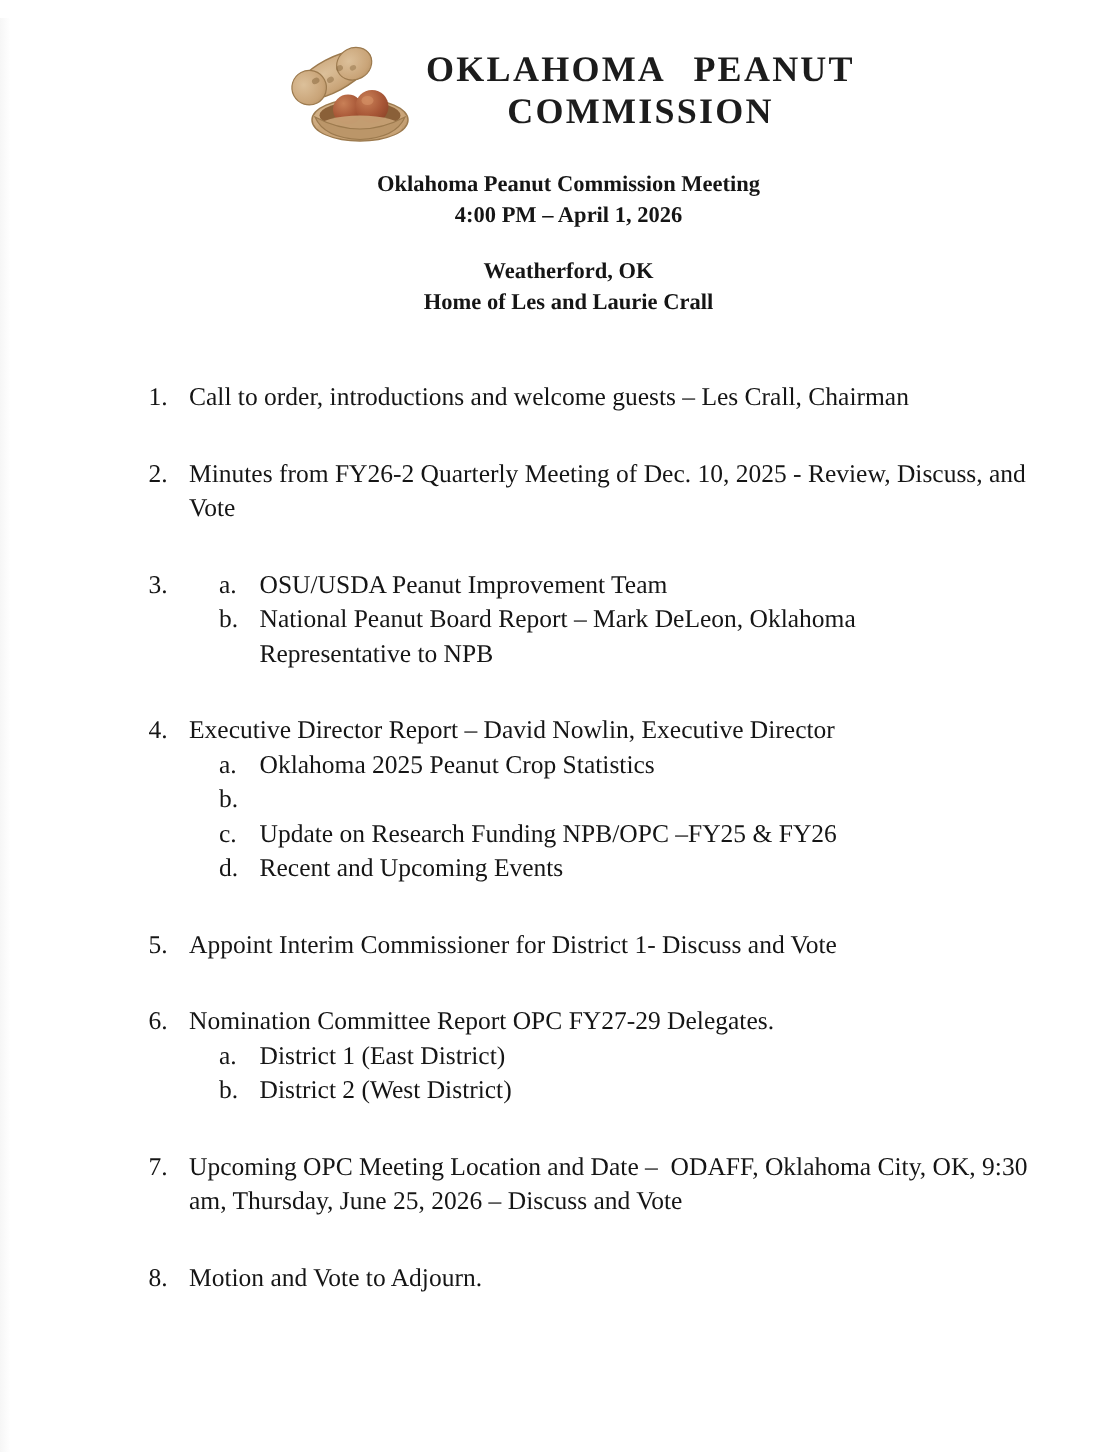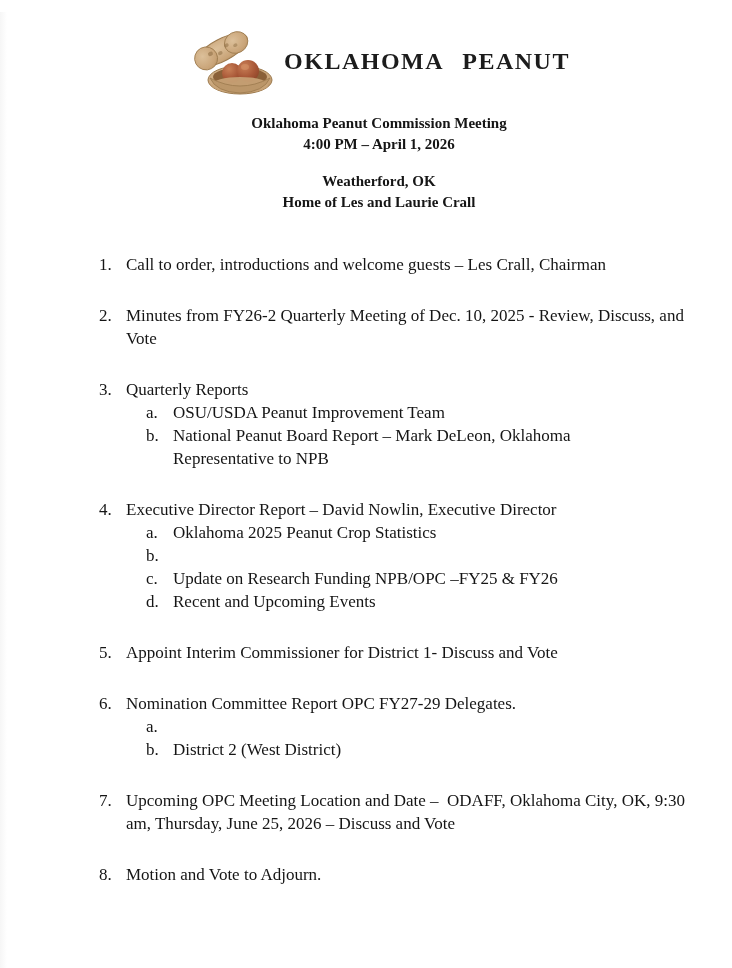--- a/index.html
+++ b/index.html
@@ -101,20 +101,21 @@
         <ellipse cx="52" cy="53" rx="27" ry="9.5" fill="#8a6038"></ellipse>
         <circle cx="44" cy="49" r="10" fill="url(#kernelGrad)"></circle>
         <circle cx="60" cy="47" r="11" fill="url(#kernelGrad)"></circle>
         <ellipse cx="57" cy="43" rx="4" ry="3" fill="#d79268" opacity="0.6"></ellipse>
         <ellipse cx="52" cy="61" rx="28" ry="8" fill="#c9a478" opacity="0.9"></ellipse>
         <path d="M22 54 Q52 70 82 54 Q76 68 52 69 Q28 68 22 54 Z" fill="#bb9669" stroke="#9c7a4e" stroke-width="0.8"></path>
       </g>
     </svg>
     <div class="logo-text">
       <div class="logo-line1">OKLAHOMA PEANUT</div>
+      <div class="logo-line2">COMMISSION</div>
     </div>
   </div>
 
   <div class="meeting-header">
     <div class="head-block">
       <p>Oklahoma Peanut Commission Meeting</p>
       <p>4:00 PM – April 1, 2026</p>
     </div>
     <div class="head-block">
       <p>Weatherford, OK</p>
@@ -135,21 +136,20 @@
     <span class="item-number">2.</span>
     <div class="item-body">
       <div class="item-text">Minutes from FY26-2 Quarterly Meeting of Dec. 10, 2025 - Review, Discuss, and Vote</div>
 
     </div>
   </div>
 
   <div class="item">
     <span class="item-number">3.</span>
     <div class="item-body">
-      <div class="item-text">Quarterly Reports</div>
       <div class="subitems">
   <div class="subitem">
     <span class="subitem-letter">a.</span>
     <span class="subitem-text">OSU/USDA Peanut Improvement Team</span>
   </div>
 
   <div class="subitem">
     <span class="subitem-letter">b.</span>
     <span class="subitem-text">National Peanut Board Report – Mark DeLeon, Oklahoma Representative to NPB</span>
   </div>
@@ -192,20 +192,21 @@
     </div>
   </div>
 
   <div class="item">
     <span class="item-number">6.</span>
     <div class="item-body">
       <div class="item-text">Nomination Committee Report OPC FY27-29 Delegates.</div>
       <div class="subitems">
   <div class="subitem">
     <span class="subitem-letter">a.</span>
+    <span class="subitem-text">District 1 (East District)</span>
   </div>
 
   <div class="subitem">
     <span class="subitem-letter">b.</span>
     <span class="subitem-text">District 2 (West District)</span>
   </div>
 </div>
     </div>
   </div>
 

